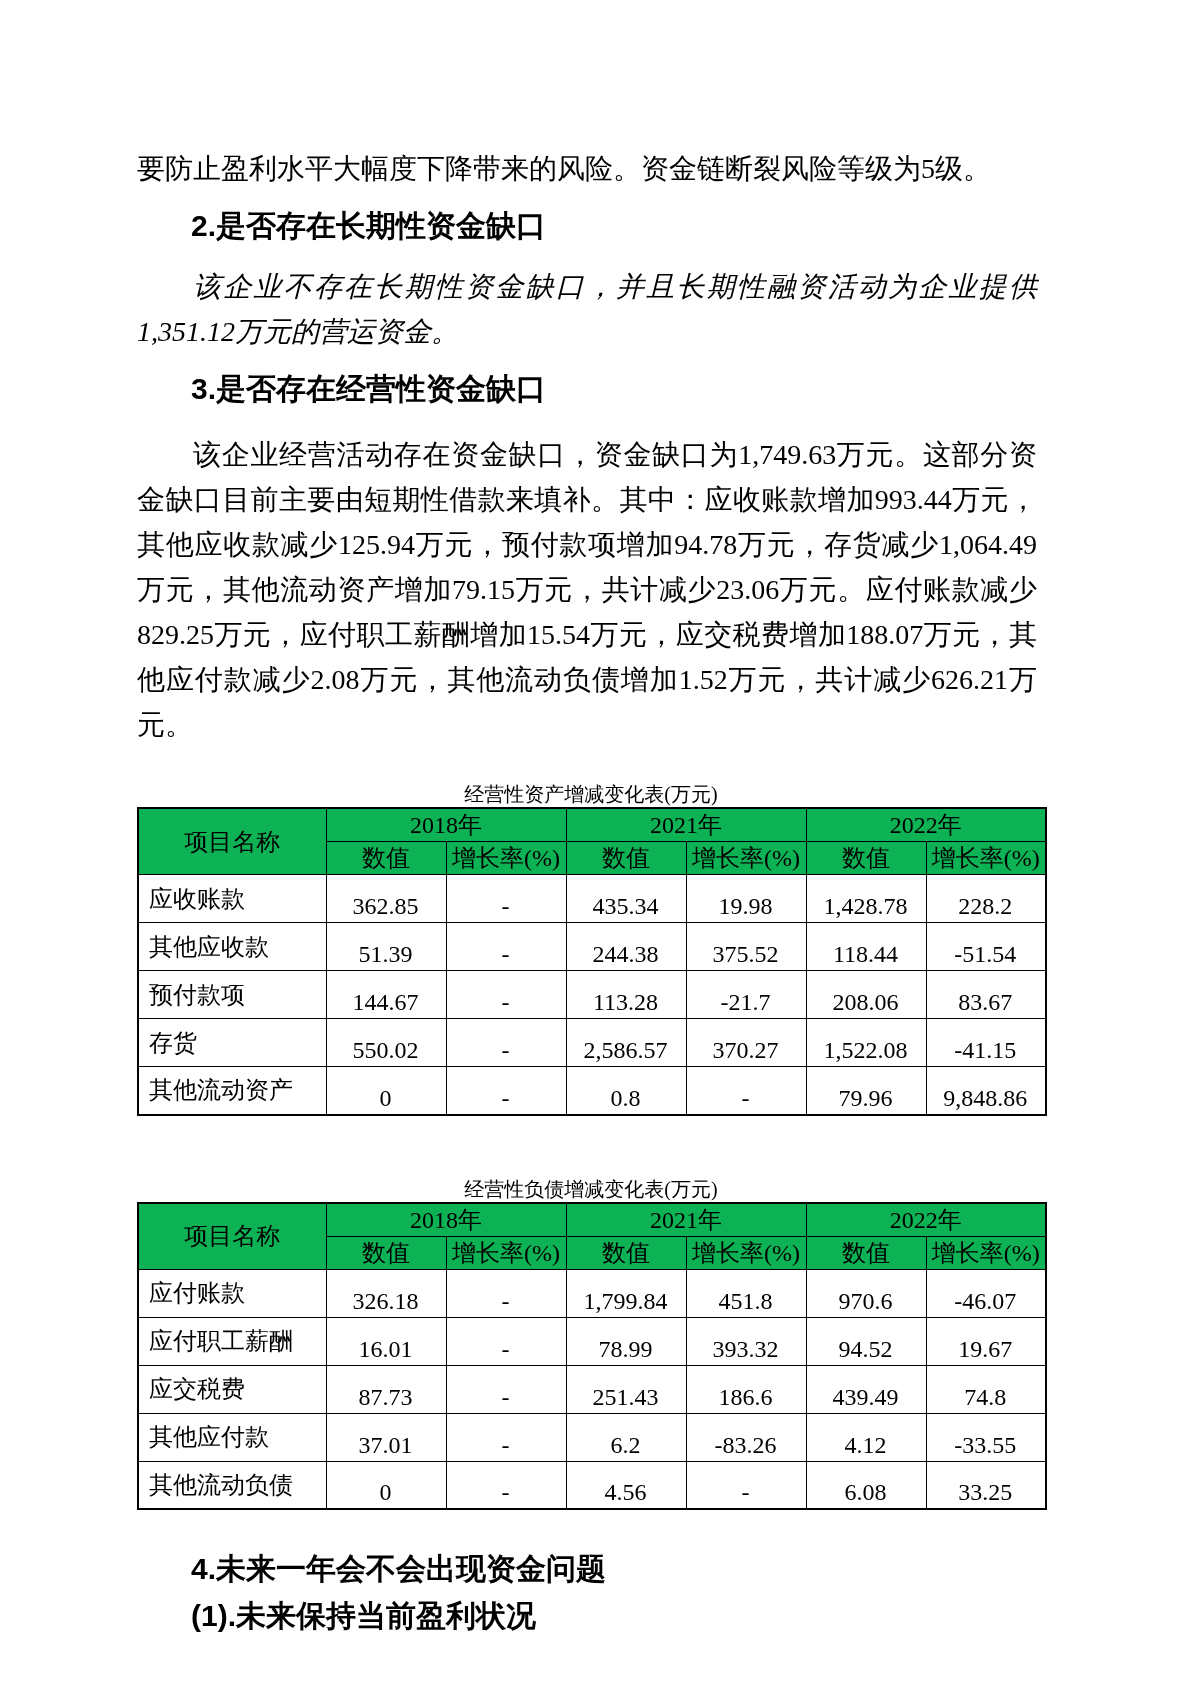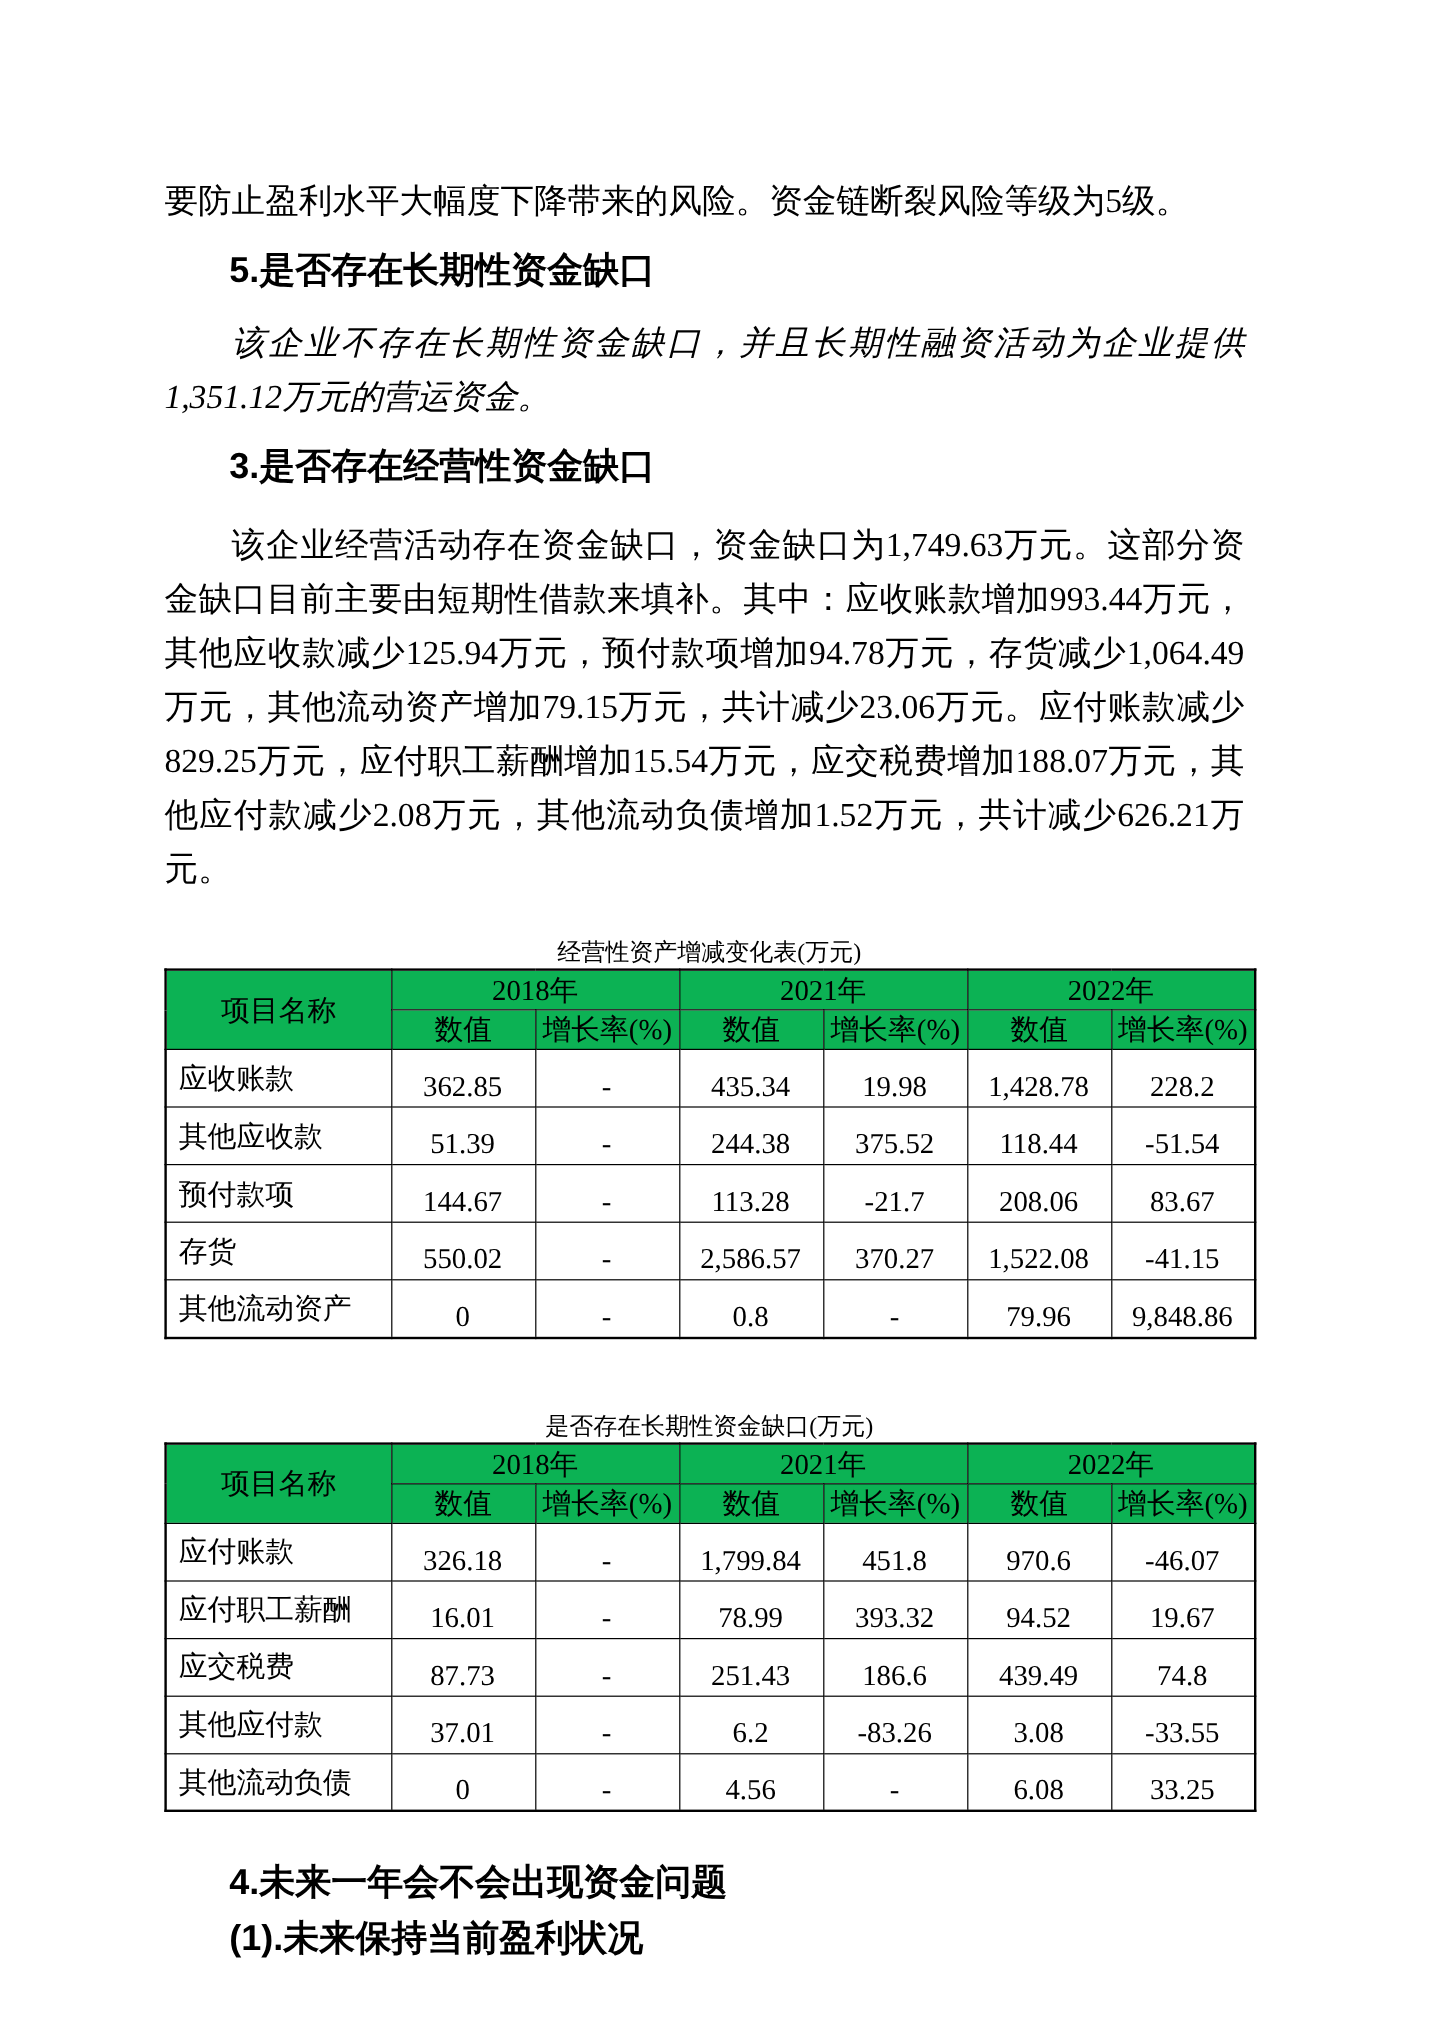--- a/index.html
+++ b/index.html
@@ -92,21 +92,21 @@
   .footer .right { white-space: pre; font-family: "Liberation Serif", "DejaVu Serif", serif; }
 </style>
 </head>
 <body>
 
 <div class="page">
 
   <div class="text-col">
     <p class="body-par">要防止盈利水平大幅度下降带来的风险。资金链断裂风险等级为5级。</p>
 
-    <h2 class="sec-heading h2-m">5.是否存在长期性资金缺口</h2>
+    <h2 class="sec-heading h2-m">2.是否存在长期性资金缺口</h2>
 
     <p class="body-par indent p2-m">该企业不存在长期性资金缺口，并且长期性融资活动为企业提供1,351.12万元的营运资金。</p>
 
     <h2 class="sec-heading h3-m">3.是否存在经营性资金缺口</h2>
 
     <p class="body-par indent p3-m">该企业经营活动存在资金缺口，资金缺口为1,749.63万元。这部分资金缺口目前主要由短期性借款来填补。其中：应收账款增加993.44万元，其他应收款减少125.94万元，预付款项增加94.78万元，存货减少1,064.49万元，其他流动资产增加79.15万元，共计减少23.06万元。应付账款减少829.25万元，应付职工薪酬增加15.54万元，应交税费增加188.07万元，其他应付款减少2.08万元，其他流动负债增加1.52万元，共计减少626.21万元。</p>
   </div>
 
   <div class="table-title">经营性资产增减变化表(万元)</div>
   <table class="data-table">
@@ -177,21 +177,21 @@
         <td class="cell-num">0</td>
         <td class="cell-num">-</td>
         <td class="cell-num">0.8</td>
         <td class="cell-num">-</td>
         <td class="cell-num">79.96</td>
         <td class="cell-num">9,848.86</td>
       </tr>
     </tbody>
   </table>
 
-  <div class="table-title second">是否存在长期性资金缺口(万元)</div>
+  <div class="table-title second">经营性负债增减变化表(万元)</div>
   <table class="data-table">
     <colgroup>
       <col class="c-name">
         <col class="c-val">
         <col class="c-val">
         <col class="c-val">
         <col class="c-val">
         <col class="c-val">
         <col class="c-val">
     </colgroup>
@@ -238,21 +238,21 @@
         <td class="cell-num">186.6</td>
         <td class="cell-num">439.49</td>
         <td class="cell-num">74.8</td>
       </tr>
       <tr class="data-row">
         <td class="cell-name">其他应付款</td>
         <td class="cell-num">37.01</td>
         <td class="cell-num">-</td>
         <td class="cell-num">6.2</td>
         <td class="cell-num">-83.26</td>
-        <td class="cell-num">3.08</td>
+        <td class="cell-num">4.12</td>
         <td class="cell-num">-33.55</td>
       </tr>
       <tr class="data-row">
         <td class="cell-name">其他流动负债</td>
         <td class="cell-num">0</td>
         <td class="cell-num">-</td>
         <td class="cell-num">4.56</td>
         <td class="cell-num">-</td>
         <td class="cell-num">6.08</td>
         <td class="cell-num">33.25</td>

